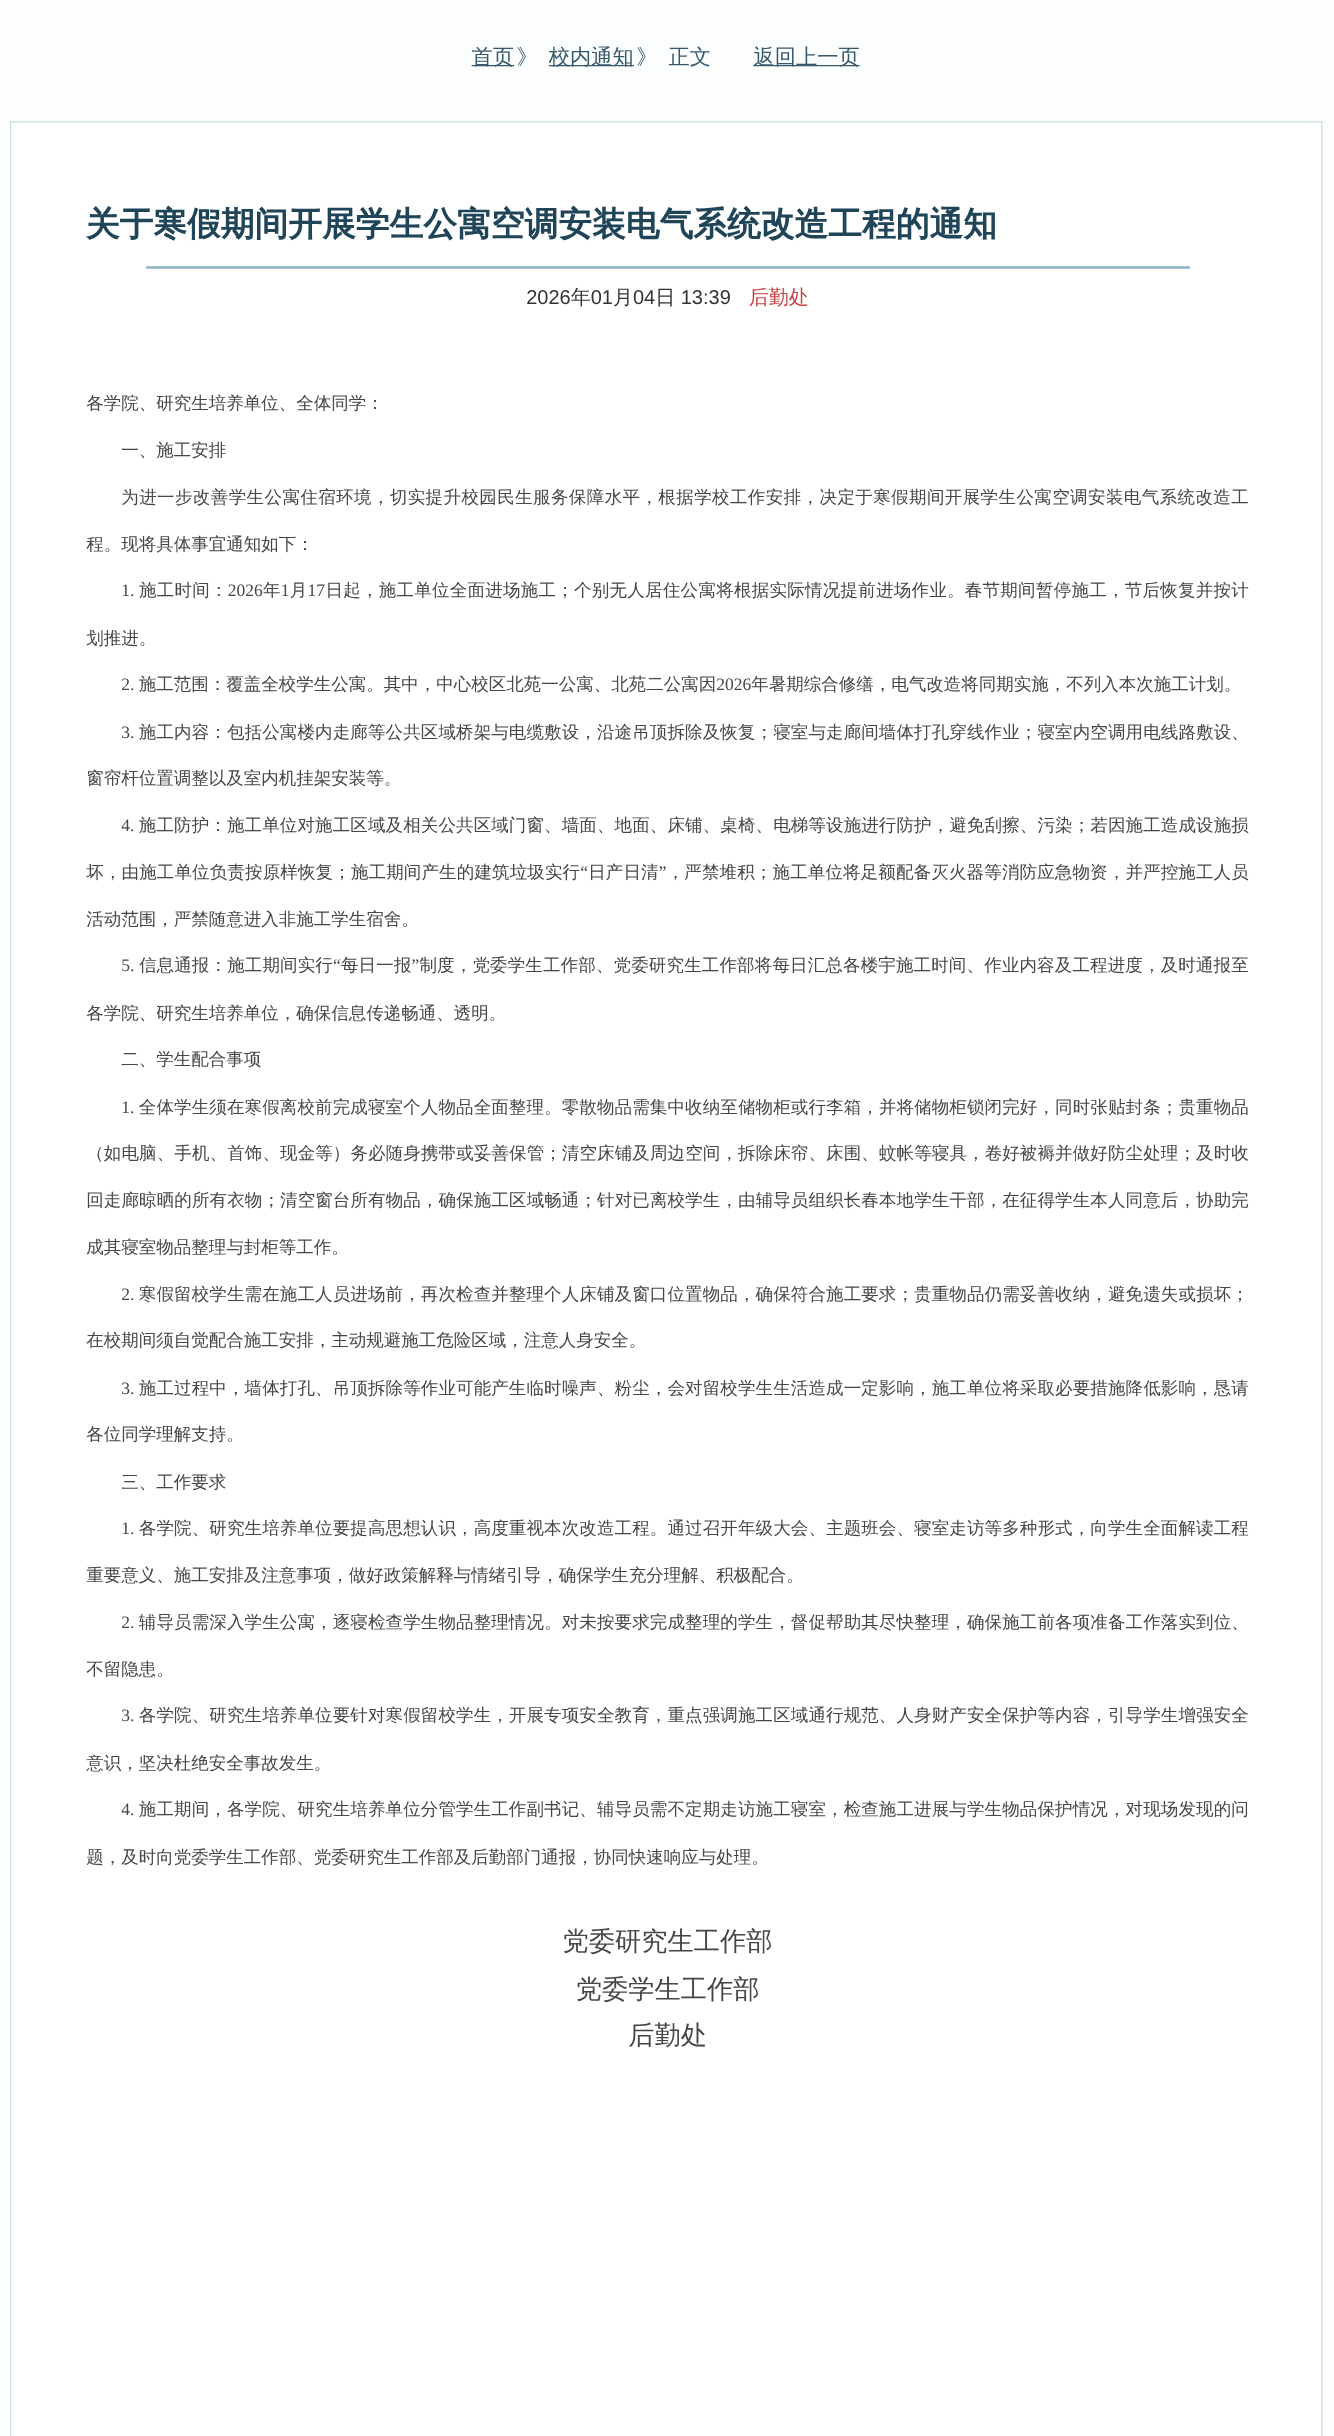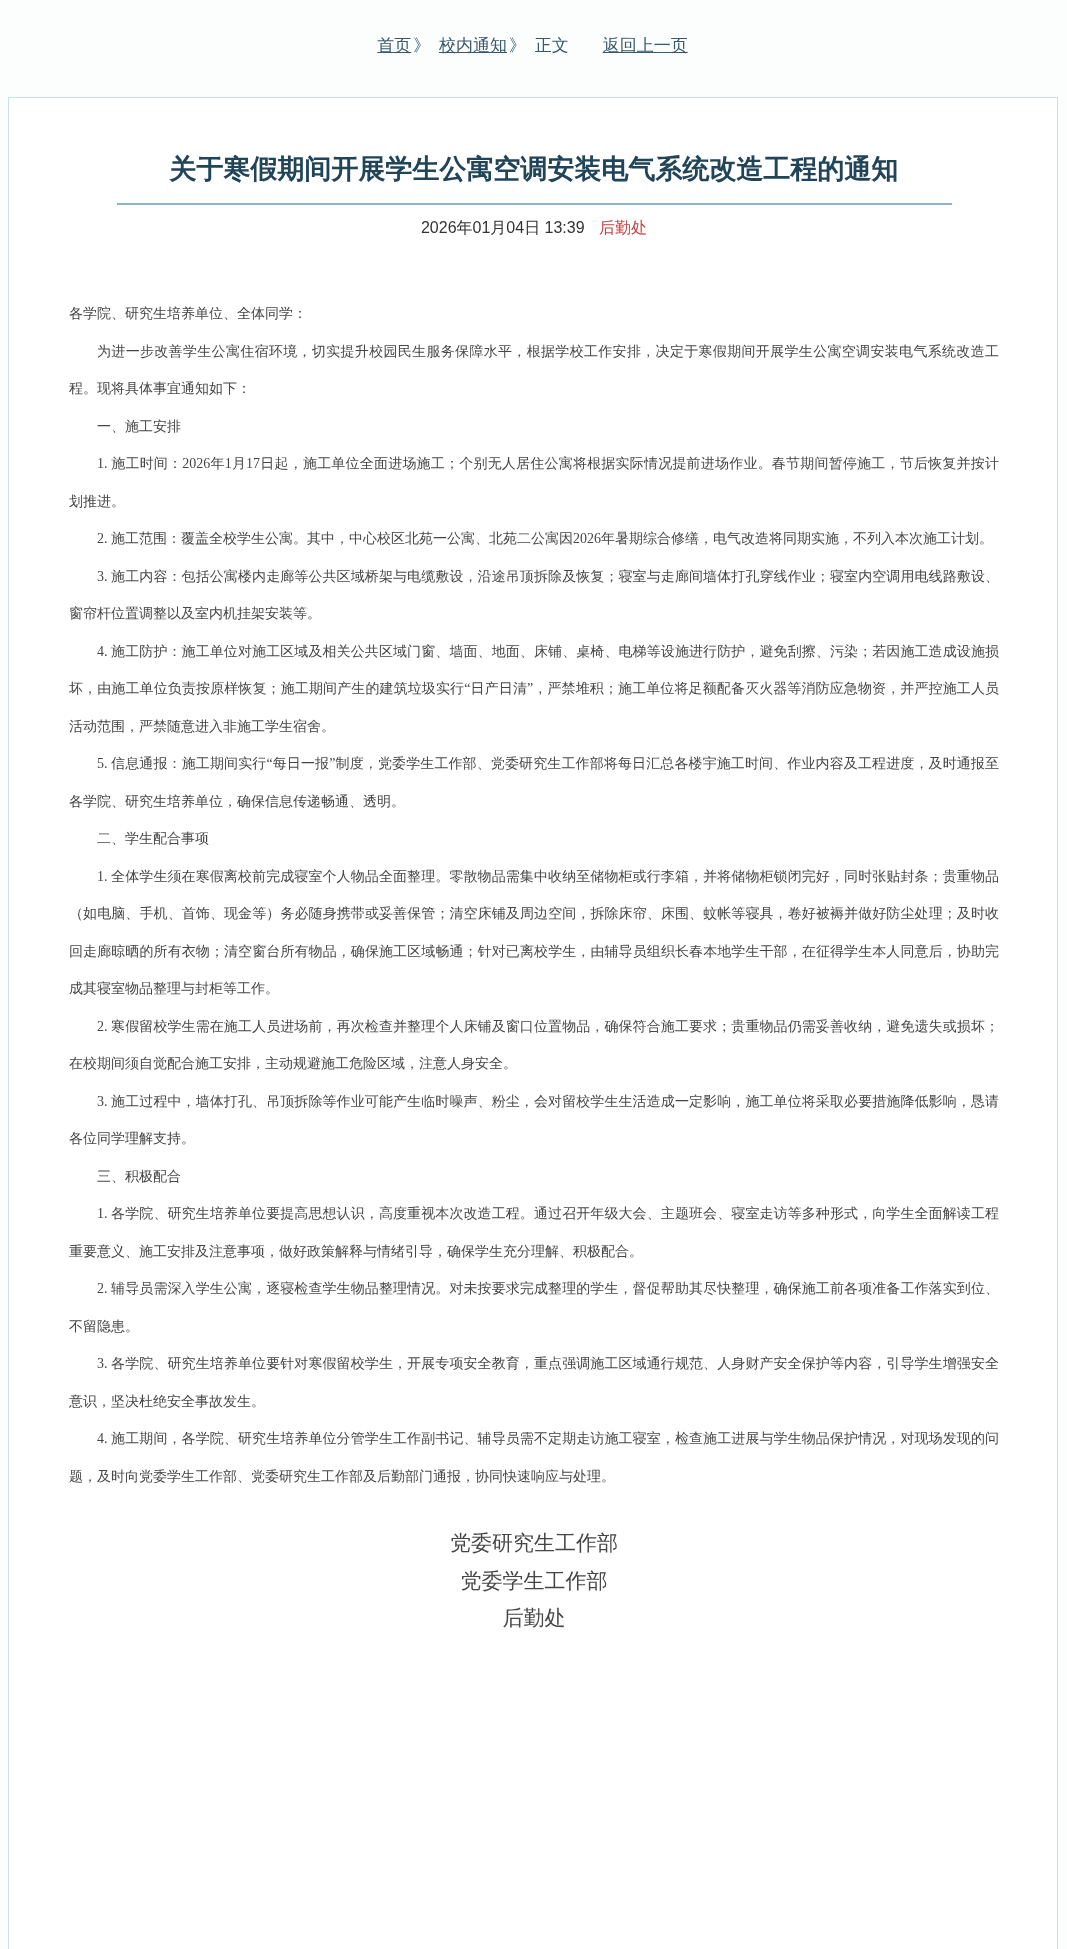--- a/index.html
+++ b/index.html
@@ -18,26 +18,26 @@
   .back-link { color:#37596d; text-decoration:underline; cursor:pointer;margin-left:28px; }
   .content-box {
     margin:40px 9px 0 8px;
     background:#ffffff;
     border:1px solid #c9e0e4;
     border-bottom:none;
     min-height:1880px;
     padding:32px 58px 40px 60px;
   }
   .doc-title {
-    text-align:center;
+    text-align:left;
     font-size:27px;
     font-weight:bold;
     color:#204458;
     line-height:1.3;
-    margin-top:22px;
+    margin-top:32px;
   }
   .title-rule {
     width:835px;
     margin:16px auto 0 auto;
     border-top:2px solid #8ab3c5;
   }
   .meta-line {
     text-align:center;
     margin-top:13px;
     font-size:16px;
@@ -84,43 +84,43 @@
   <h1 class="doc-title">关于寒假期间开展学生公寓空调安装电气系统改造工程的通知</h1>
   <div class="title-rule"></div>
   <div class="meta-line">
     <span class="meta-date">2026年01月04日 13:39</span>
     <span class="meta-dept">后勤处</span>
   </div>
   <div class="doc-body">
 
       <p>各学院、研究生培养单位、全体同学：</p>
 
+      <p class="indent">一、施工安排</p>
+
       <p class="indent">为进一步改善学生公寓住宿环境，切实提升校园民生服务保障水平，根据学校工作安排，决定于寒假期间开展学生公寓空调安装电气系统改造工程。现将具体事宜通知如下：</p>
-
-      <p class="indent">一、施工安排</p>
 
       <p class="indent">1. 施工时间：2026年1月17日起，施工单位全面进场施工；个别无人居住公寓将根据实际情况提前进场作业。春节期间暂停施工，节后恢复并按计划推进。</p>
 
       <p class="indent">2. 施工范围：覆盖全校学生公寓。其中，中心校区北苑一公寓、北苑二公寓因2026年暑期综合修缮，电气改造将同期实施，不列入本次施工计划。</p>
 
       <p class="indent">3. 施工内容：包括公寓楼内走廊等公共区域桥架与电缆敷设，沿途吊顶拆除及恢复；寝室与走廊间墙体打孔穿线作业；寝室内空调用电线路敷设、窗帘杆位置调整以及室内机挂架安装等。</p>
 
       <p class="indent">4. 施工防护：施工单位对施工区域及相关公共区域门窗、墙面、地面、床铺、桌椅、电梯等设施进行防护，避免刮擦、污染；若因施工造成设施损坏，由施工单位负责按原样恢复；施工期间产生的建筑垃圾实行“日产日清”，严禁堆积；施工单位将足额配备灭火器等消防应急物资，并严控施工人员活动范围，严禁随意进入非施工学生宿舍。</p>
 
       <p class="indent">5. 信息通报：施工期间实行“每日一报”制度，党委学生工作部、党委研究生工作部将每日汇总各楼宇施工时间、作业内容及工程进度，及时通报至各学院、研究生培养单位，确保信息传递畅通、透明。</p>
 
       <p class="indent">二、学生配合事项</p>
 
       <p class="indent">1. 全体学生须在寒假离校前完成寝室个人物品全面整理。零散物品需集中收纳至储物柜或行李箱，并将储物柜锁闭完好，同时张贴封条；贵重物品（如电脑、手机、首饰、现金等）务必随身携带或妥善保管；清空床铺及周边空间，拆除床帘、床围、蚊帐等寝具，卷好被褥并做好防尘处理；及时收回走廊晾晒的所有衣物；清空窗台所有物品，确保施工区域畅通；针对已离校学生，由辅导员组织长春本地学生干部，在征得学生本人同意后，协助完成其寝室物品整理与封柜等工作。</p>
 
       <p class="indent">2. 寒假留校学生需在施工人员进场前，再次检查并整理个人床铺及窗口位置物品，确保符合施工要求；贵重物品仍需妥善收纳，避免遗失或损坏；在校期间须自觉配合施工安排，主动规避施工危险区域，注意人身安全。</p>
 
       <p class="indent">3. 施工过程中，墙体打孔、吊顶拆除等作业可能产生临时噪声、粉尘，会对留校学生生活造成一定影响，施工单位将采取必要措施降低影响，恳请各位同学理解支持。</p>
 
-      <p class="indent">三、积极配合</p>
+      <p class="indent">三、工作要求</p>
 
       <p class="indent">1. 各学院、研究生培养单位要提高思想认识，高度重视本次改造工程。通过召开年级大会、主题班会、寝室走访等多种形式，向学生全面解读工程重要意义、施工安排及注意事项，做好政策解释与情绪引导，确保学生充分理解、积极配合。</p>
 
       <p class="indent">2. 辅导员需深入学生公寓，逐寝检查学生物品整理情况。对未按要求完成整理的学生，督促帮助其尽快整理，确保施工前各项准备工作落实到位、不留隐患。</p>
 
       <p class="indent">3. 各学院、研究生培养单位要针对寒假留校学生，开展专项安全教育，重点强调施工区域通行规范、人身财产安全保护等内容，引导学生增强安全意识，坚决杜绝安全事故发生。</p>
 
       <p class="indent">4. 施工期间，各学院、研究生培养单位分管学生工作副书记、辅导员需不定期走访施工寝室，检查施工进展与学生物品保护情况，对现场发现的问题，及时向党委学生工作部、党委研究生工作部及后勤部门通报，协同快速响应与处理。</p>
 
     </div>

